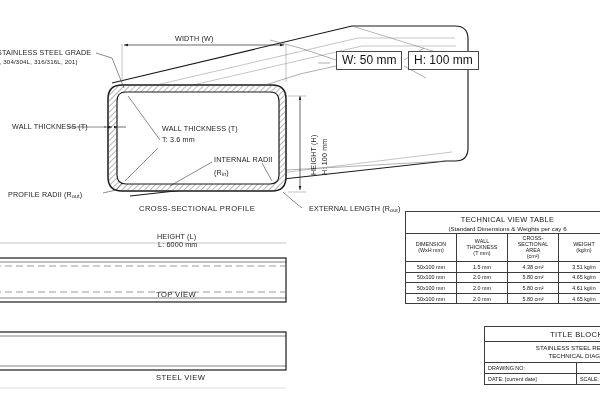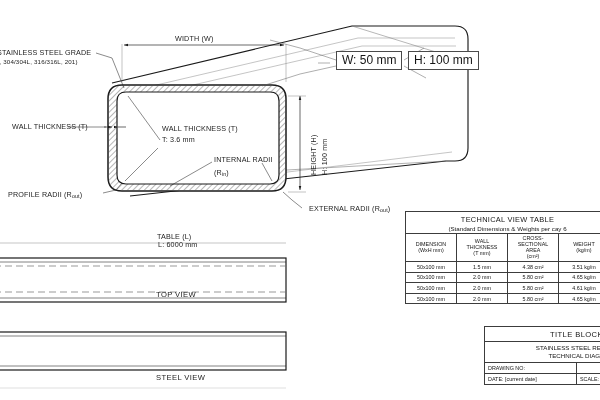--- a/index.html
+++ b/index.html
@@ -249,44 +249,47 @@
   </div>
 
   <div class="lbl" style="left:214px; top:155px;">
     <span>INTERNAL RADII</span>
   </div>
   <div class="lbl" style="left:214px; top:168px;">
     <span>(R</span><span class="sub">in</span><span>)</span>
   </div>
 
   <div class="lbl" style="left:309px; top:204px;">
-    <span>EXTERNAL RADII (R</span><span class="sub">out</span><span>)</span>
-  </div>
-
+    <span>EXTERNAL LENGTH (R</span><span class="sub">out</span><span>)</span>
+  </div>
+
+  <div class="lbl cap" style="left:139px; top:204px;">
+    <span>CROSS-SECTIONAL PROFILE</span>
+  </div>
 
   <div class="lbl" style="left:175px; top:34px;">
     <span>WIDTH (W)</span>
   </div>
 
   <div class="lbl vert" style="left:309px; top:175px;">
     <span>HEIGHT (H)</span>
   </div>
   <div class="lbl vert" style="left:320px; top:175px;">
     <span>H: 100 mm</span>
   </div>
 
   <div class="chip" style="left:336px; top:51px;">
     <span>W: 50 mm</span>
   </div>
   <div class="chip" style="left:408px; top:51px;">
     <span>H: 100 mm</span>
   </div>
 
   <div class="lbl" style="left:157px; top:232px;">
-    <span>TABLE (L)</span>
+    <span>HEIGHT (L)</span>
   </div>
   <div class="lbl" style="left:158px; top:240px;">
     <span>L: 6000 mm</span>
   </div>
 
   <div class="lbl cap" style="left:156px; top:290px;">
     <span>TOP VIEW</span>
   </div>
   <div class="lbl cap" style="left:156px; top:373px;">
     <span>STEEL VIEW</span>

